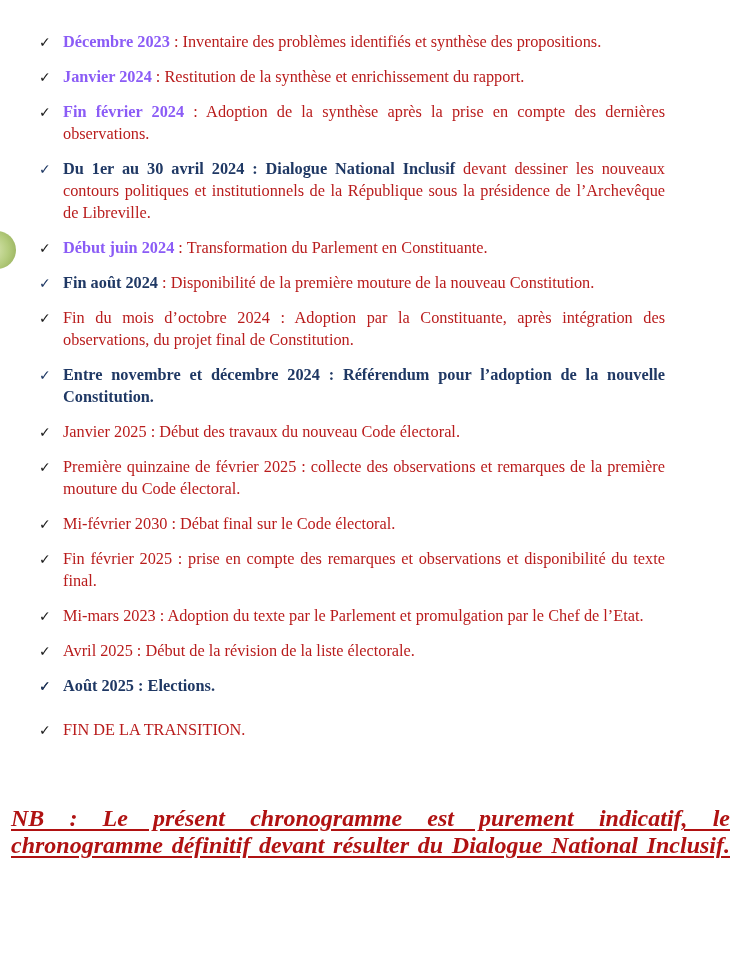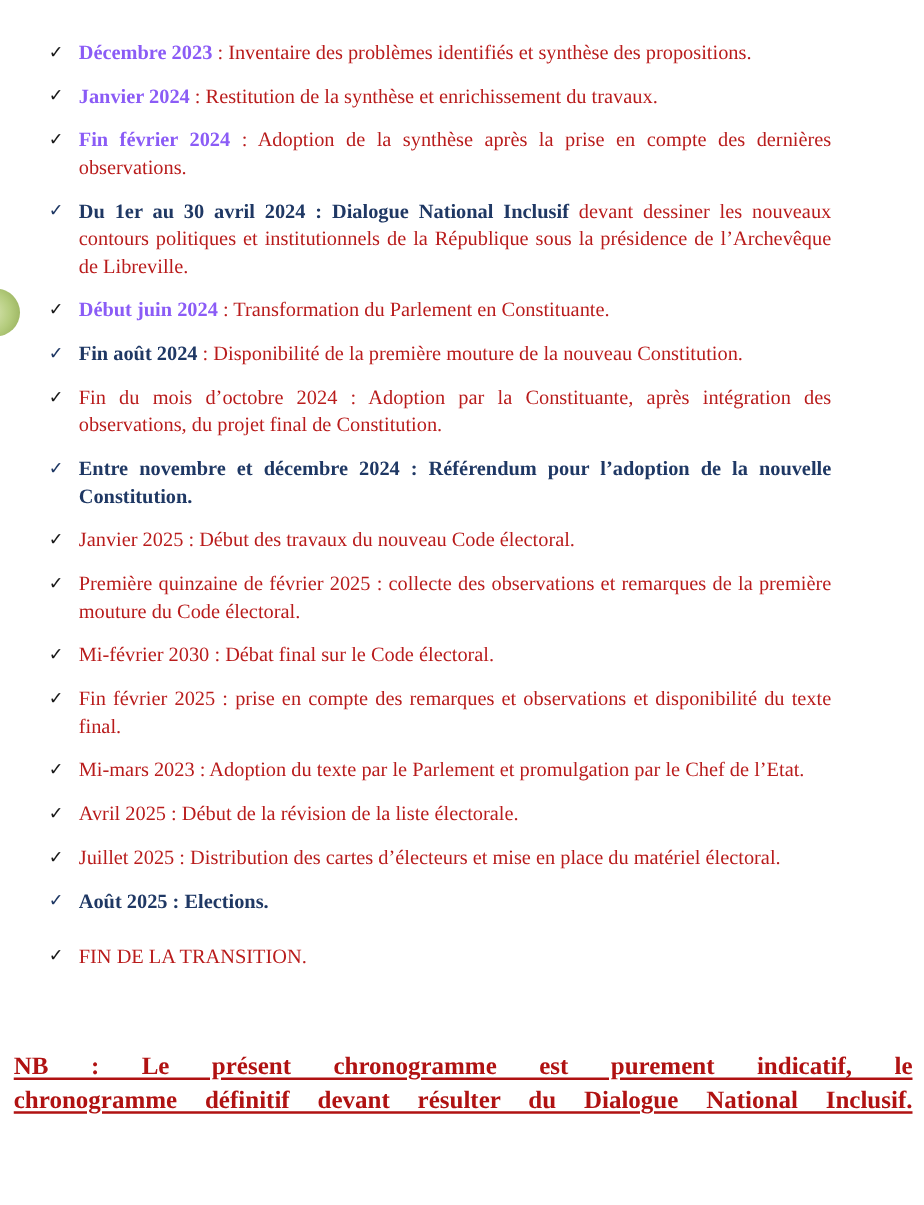--- a/index.html
+++ b/index.html
@@ -46,24 +46,25 @@
     color: #1a1a1a;
     text-align: left;
   }
   .check-navy .check { color: #1f3864; }
   .prefix { font-weight: bold; color: #8b5cf6; }
   .navy-prefix .prefix { color: #1f3864; }
   .rest { font-weight: normal; color: #b91c1c; }
   .item.fin { margin-top: 22px; }
   .nb {
     margin: 64px 9px 0 11px;
-    font-size: 20px;
+    font-size: 24px;
     line-height: 27px;
     font-weight: bold;
     color: #b01212;
+    font-style: italic;
   }
   .nb .nb-line {
     text-align: justify;
     text-align-last: justify;
     text-decoration: underline;
     text-decoration-thickness: 2px;
     text-underline-offset: 3px;
   }
 </style>
 </head>
@@ -75,21 +76,21 @@
 
   <div class="list">
 
     <div class="item">
       <span class="check">✓</span>
       <span class="prefix">Décembre 2023</span><span class="rest"> : Inventaire des problèmes identifiés et synthèse des propositions.</span>
     </div>
 
     <div class="item">
       <span class="check">✓</span>
-      <span class="prefix">Janvier 2024</span><span class="rest"> : Restitution de la synthèse et enrichissement du travaux.</span>
+      <span class="prefix">Janvier 2024</span><span class="rest"> : Restitution de la synthèse et enrichissement du rapport.</span>
     </div>
 
     <div class="item">
       <span class="check">✓</span>
       <span class="prefix">Fin février 2024</span><span class="rest"> : Adoption de la synthèse après la prise en compte des dernières observations.</span>
     </div>
 
     <div class="item navy-prefix check-navy">
       <span class="check">✓</span>
       <span class="prefix">Du 1er au 30 avril 2024 : Dialogue National Inclusif</span><span class="rest"> devant dessiner les nouveaux contours politiques et institutionnels de la République sous la présidence de l’Archevêque de Libreville.</span>
@@ -140,21 +141,21 @@
       <span class="prefix"></span><span class="rest"> Mi-mars 2023 : Adoption du texte par le Parlement et promulgation par le Chef de l’Etat.</span>
     </div>
 
     <div class="item">
       <span class="check">✓</span>
       <span class="prefix"></span><span class="rest">Avril 2025 : Début de la révision de la liste électorale.</span>
     </div>
 
     <div class="item">
       <span class="check">✓</span>
-      <span class="prefix"></span><span class="rest">Juillet 2025 : Distribution des cartes d’électeurs et mise en place du matériel électoral.</span>
+      <span class="prefix"></span>
     </div>
 
     <div class="item navy-prefix check-navy">
       <span class="check">✓</span>
       <span class="prefix">Août 2025 : Elections.</span><span class="rest"></span>
     </div>
 
     <div class="item fin">
       <span class="check">✓</span>
       <span class="prefix"></span><span class="rest">FIN DE LA TRANSITION.</span>

